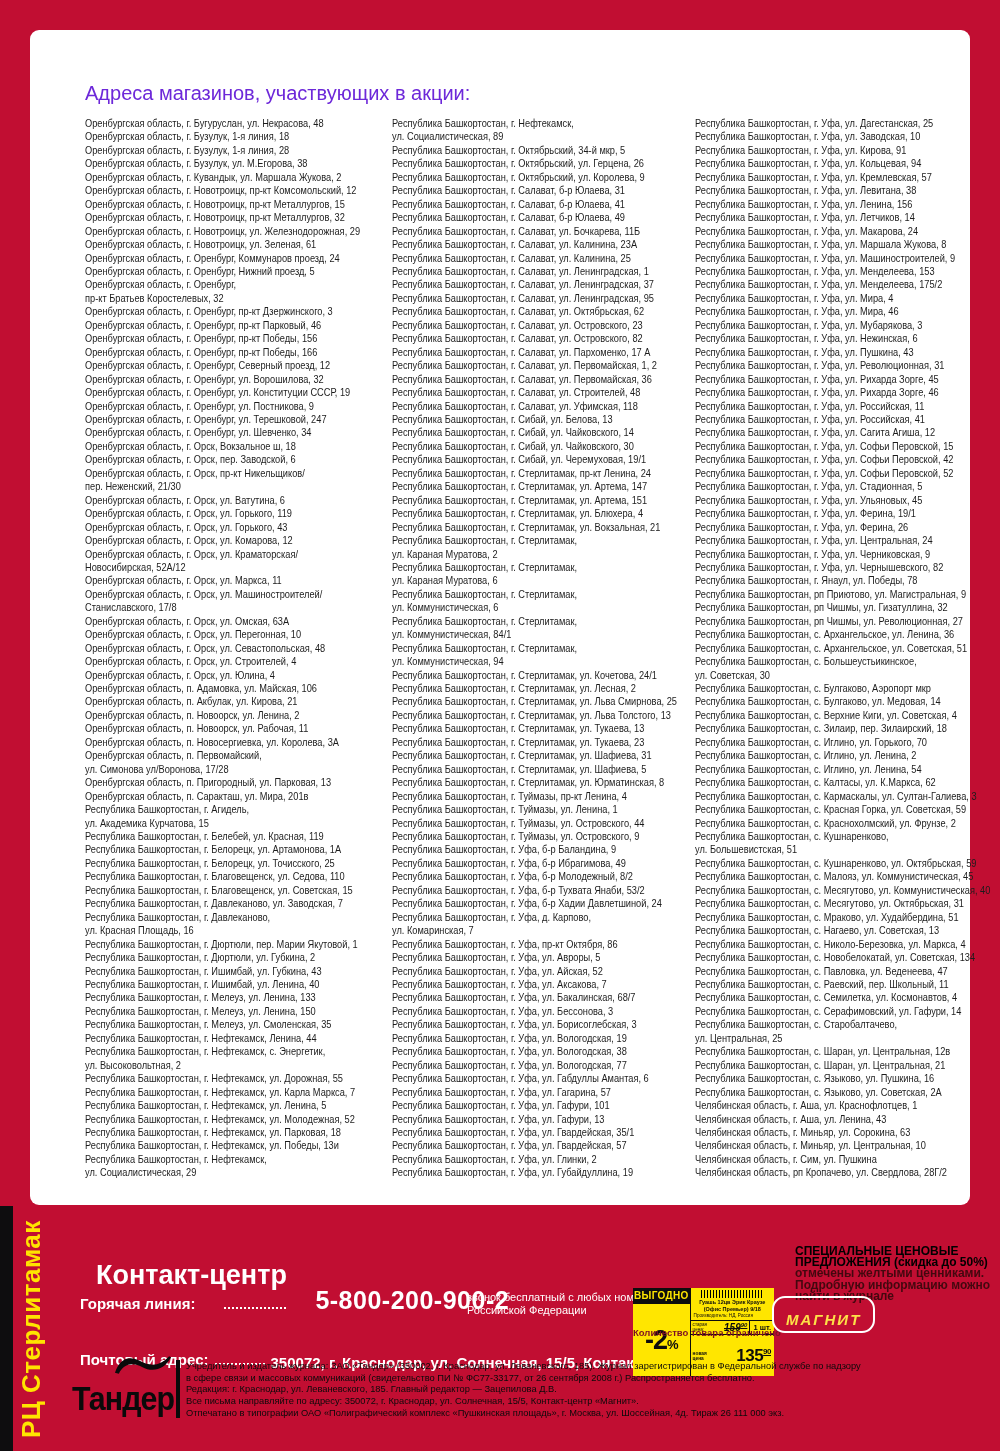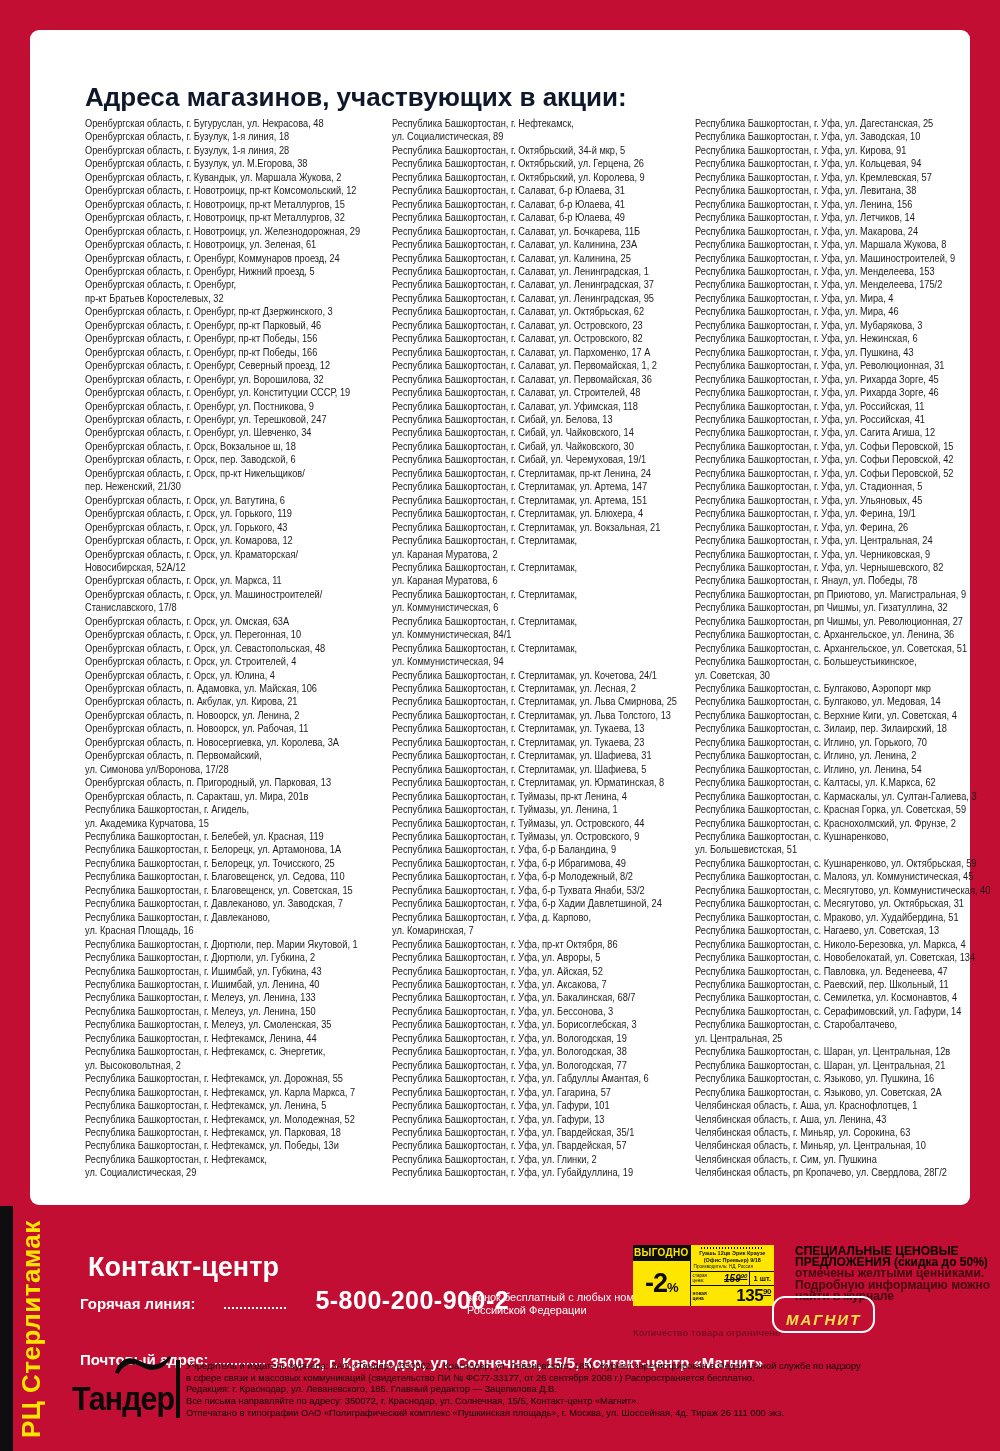--- a/index.html
+++ b/index.html
@@ -3,42 +3,42 @@
 <meta charset="utf-8">
 <style>
   html,body{margin:0;padding:0;}
   body{width:1000px;height:1451px;position:relative;overflow:hidden;
        font-family:"Liberation Sans",sans-serif;background:#c10e32;}
   .page{position:absolute;inset:0;background:#c10e32;}
   .edge-strip{position:absolute;left:0;top:1206px;width:13px;height:245px;background:#0e0d0f;}
 
   
   .card{position:absolute;left:30px;top:30px;width:940px;height:1175px;background:#ffffff;border-radius:9px;}
-  .page-title{position:absolute;left:55px;top:52px;margin:0;font-size:26px;font-weight:bold;color:#0f172a;letter-spacing:0;}
+  .page-title{position:absolute;left:55px;top:52px;margin:0;font-size:20px;font-weight:normal;color:#6d28d9;letter-spacing:0;}
   .addr-col{position:absolute;top:87px;width:346px;transform:scaleX(0.873);transform-origin:0 0;
             font-size:10.6px;line-height:13.45px;color:#1c1c1c;}
   .addr-col .addr-line{white-space:nowrap;}
   .col1{left:55px;} .col2{left:362px;} .col3{left:665px;}
 
   
   .dc-vertical{position:absolute;left:16px;top:1438px;transform:rotate(-90deg);transform-origin:0 0;
                color:#ffe400;font-size:26px;font-weight:bold;white-space:nowrap;letter-spacing:0.5px;}
-  .contact-title{position:absolute;left:80px;top:1244px;margin:8px;color:#fff;font-size:27px;font-weight:bold;}
+  .contact-title{position:absolute;left:80px;top:1244px;margin:16px;color:#fff;font-size:27px;font-weight:bold;}
   .contact-row{position:absolute;left:80px;display:flex;align-items:flex-end;color:#fff;white-space:nowrap;}
   .row-hotline{top:1286px;gap:23px;} .row-email{top:1320px;} .row-postal{top:1351px;}
   .contact-label{font-size:15px;font-weight:bold;padding-bottom:3px;}
   .dots{display:inline-block;border-bottom:2px dotted #fff;margin:0 6px 6px 6px;}
   .dots-hotline{width:62px;} .dots-email{width:34px;} .dots-postal{width:50px;}
   .hotline-value{font-size:25px;font-weight:bold;letter-spacing:0.5px;}
   .email-value{font-size:20px;font-weight:bold;}
   .postal-value{font-size:15px;font-weight:bold;}
   .hotline-note{position:absolute;left:467px;top:1291px;width:200px;color:#fff;font-size:11px;line-height:13px;}
 
   
-  .price-tag{position:absolute;left:633px;top:1245px;width:141px;height:61px;display:flex;}
+  .price-tag{position:absolute;left:633px;top:1288px;width:141px;height:88px;display:flex;}
   .tag-left{width:57px;background:#ffe600;display:flex;flex-direction:column;}
   .tag-badge{background:#0d0d0d;color:#ffe600;font-size:10px;font-weight:bold;text-align:center;
              padding:2px 0 3px 0;letter-spacing:0.3px;}
   .tag-discount{flex:1;display:flex;align-items:center;justify-content:center;
                 color:#0d0d0d;font-weight:bold;font-size:27px;letter-spacing:-1px;}
   .tag-discount .pct{font-size:13px;margin-top:8px;}
   .tag-right{width:84px;background:#ffe600;border-left:1px solid #0d0d0d;color:#0d0d0d;
              display:flex;flex-direction:column;overflow:hidden;}
   .barcode{height:8px;margin:2px 10px 1px 10px;
            background:repeating-linear-gradient(90deg,#000 0 1px,transparent 1px 3px);}

